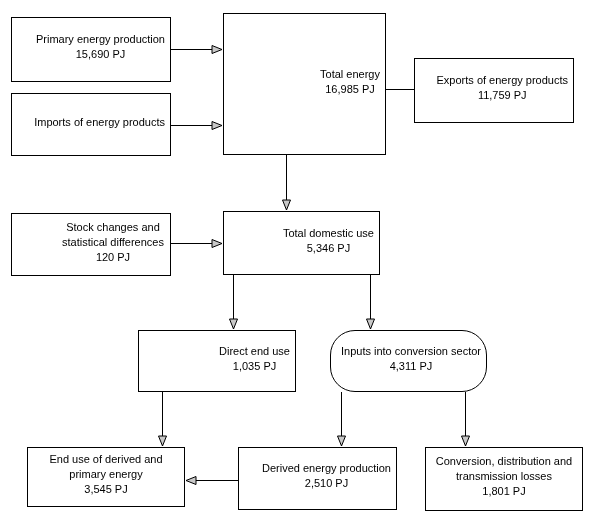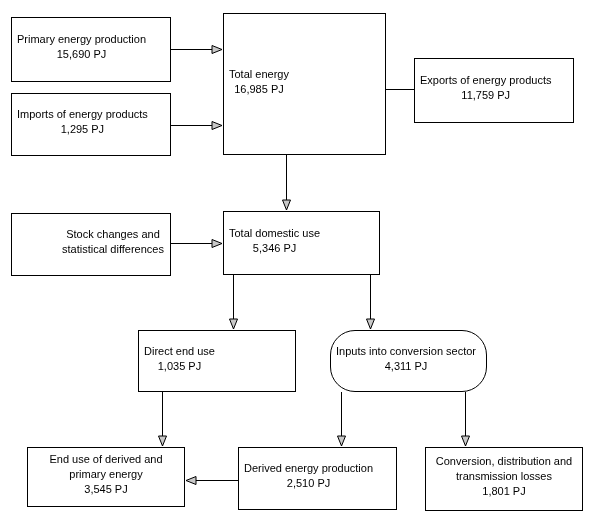--- a/index.html
+++ b/index.html
@@ -25,21 +25,21 @@
     height: 523px;
     pointer-events: none;
   }
   .node {
     position: absolute;
     box-sizing: border-box;
     background: #ffffff;
     border: 1px solid #000000;
     display: flex;
     align-items: center;
-    justify-content: flex-start;
+    justify-content: flex-end;
     text-align: center;
   }
   .node-text {
     line-height: 15px;
     padding: 0 5px;
     margin-bottom: 5px;
   }
   
   .n-primary  { left: 11px;  top: 17px;  width: 160px; height: 65px; }
   .n-imports  { left: 11px;  top: 93px;  width: 160px; height: 63px; }
@@ -82,41 +82,41 @@
   <div class="node n-primary">
     <div class="node-text">
       <div>Primary energy production</div>
       <div>15,690 PJ</div>
     </div>
   </div>
 
   <div class="node n-imports">
     <div class="node-text">
       <div>Imports of energy products</div>
-      <div>1,295 PJ</div>
     </div>
   </div>
 
   <div class="node n-total">
     <div class="node-text">
       <div>Total energy</div>
       <div>16,985 PJ</div>
     </div>
   </div>
 
   <div class="node n-exports">
     <div class="node-text">
       <div>Exports of energy products</div>
       <div>11,759 PJ</div>
     </div>
   </div>
 
   <div class="node n-stock">
     <div class="node-text">
       <div>Stock changes and statistical differences</div>
+      <div>120 PJ</div>
     </div>
   </div>
 
   <div class="node n-domestic">
     <div class="node-text">
       <div>Total domestic use</div>
       <div>5,346 PJ</div>
     </div>
   </div>
 

